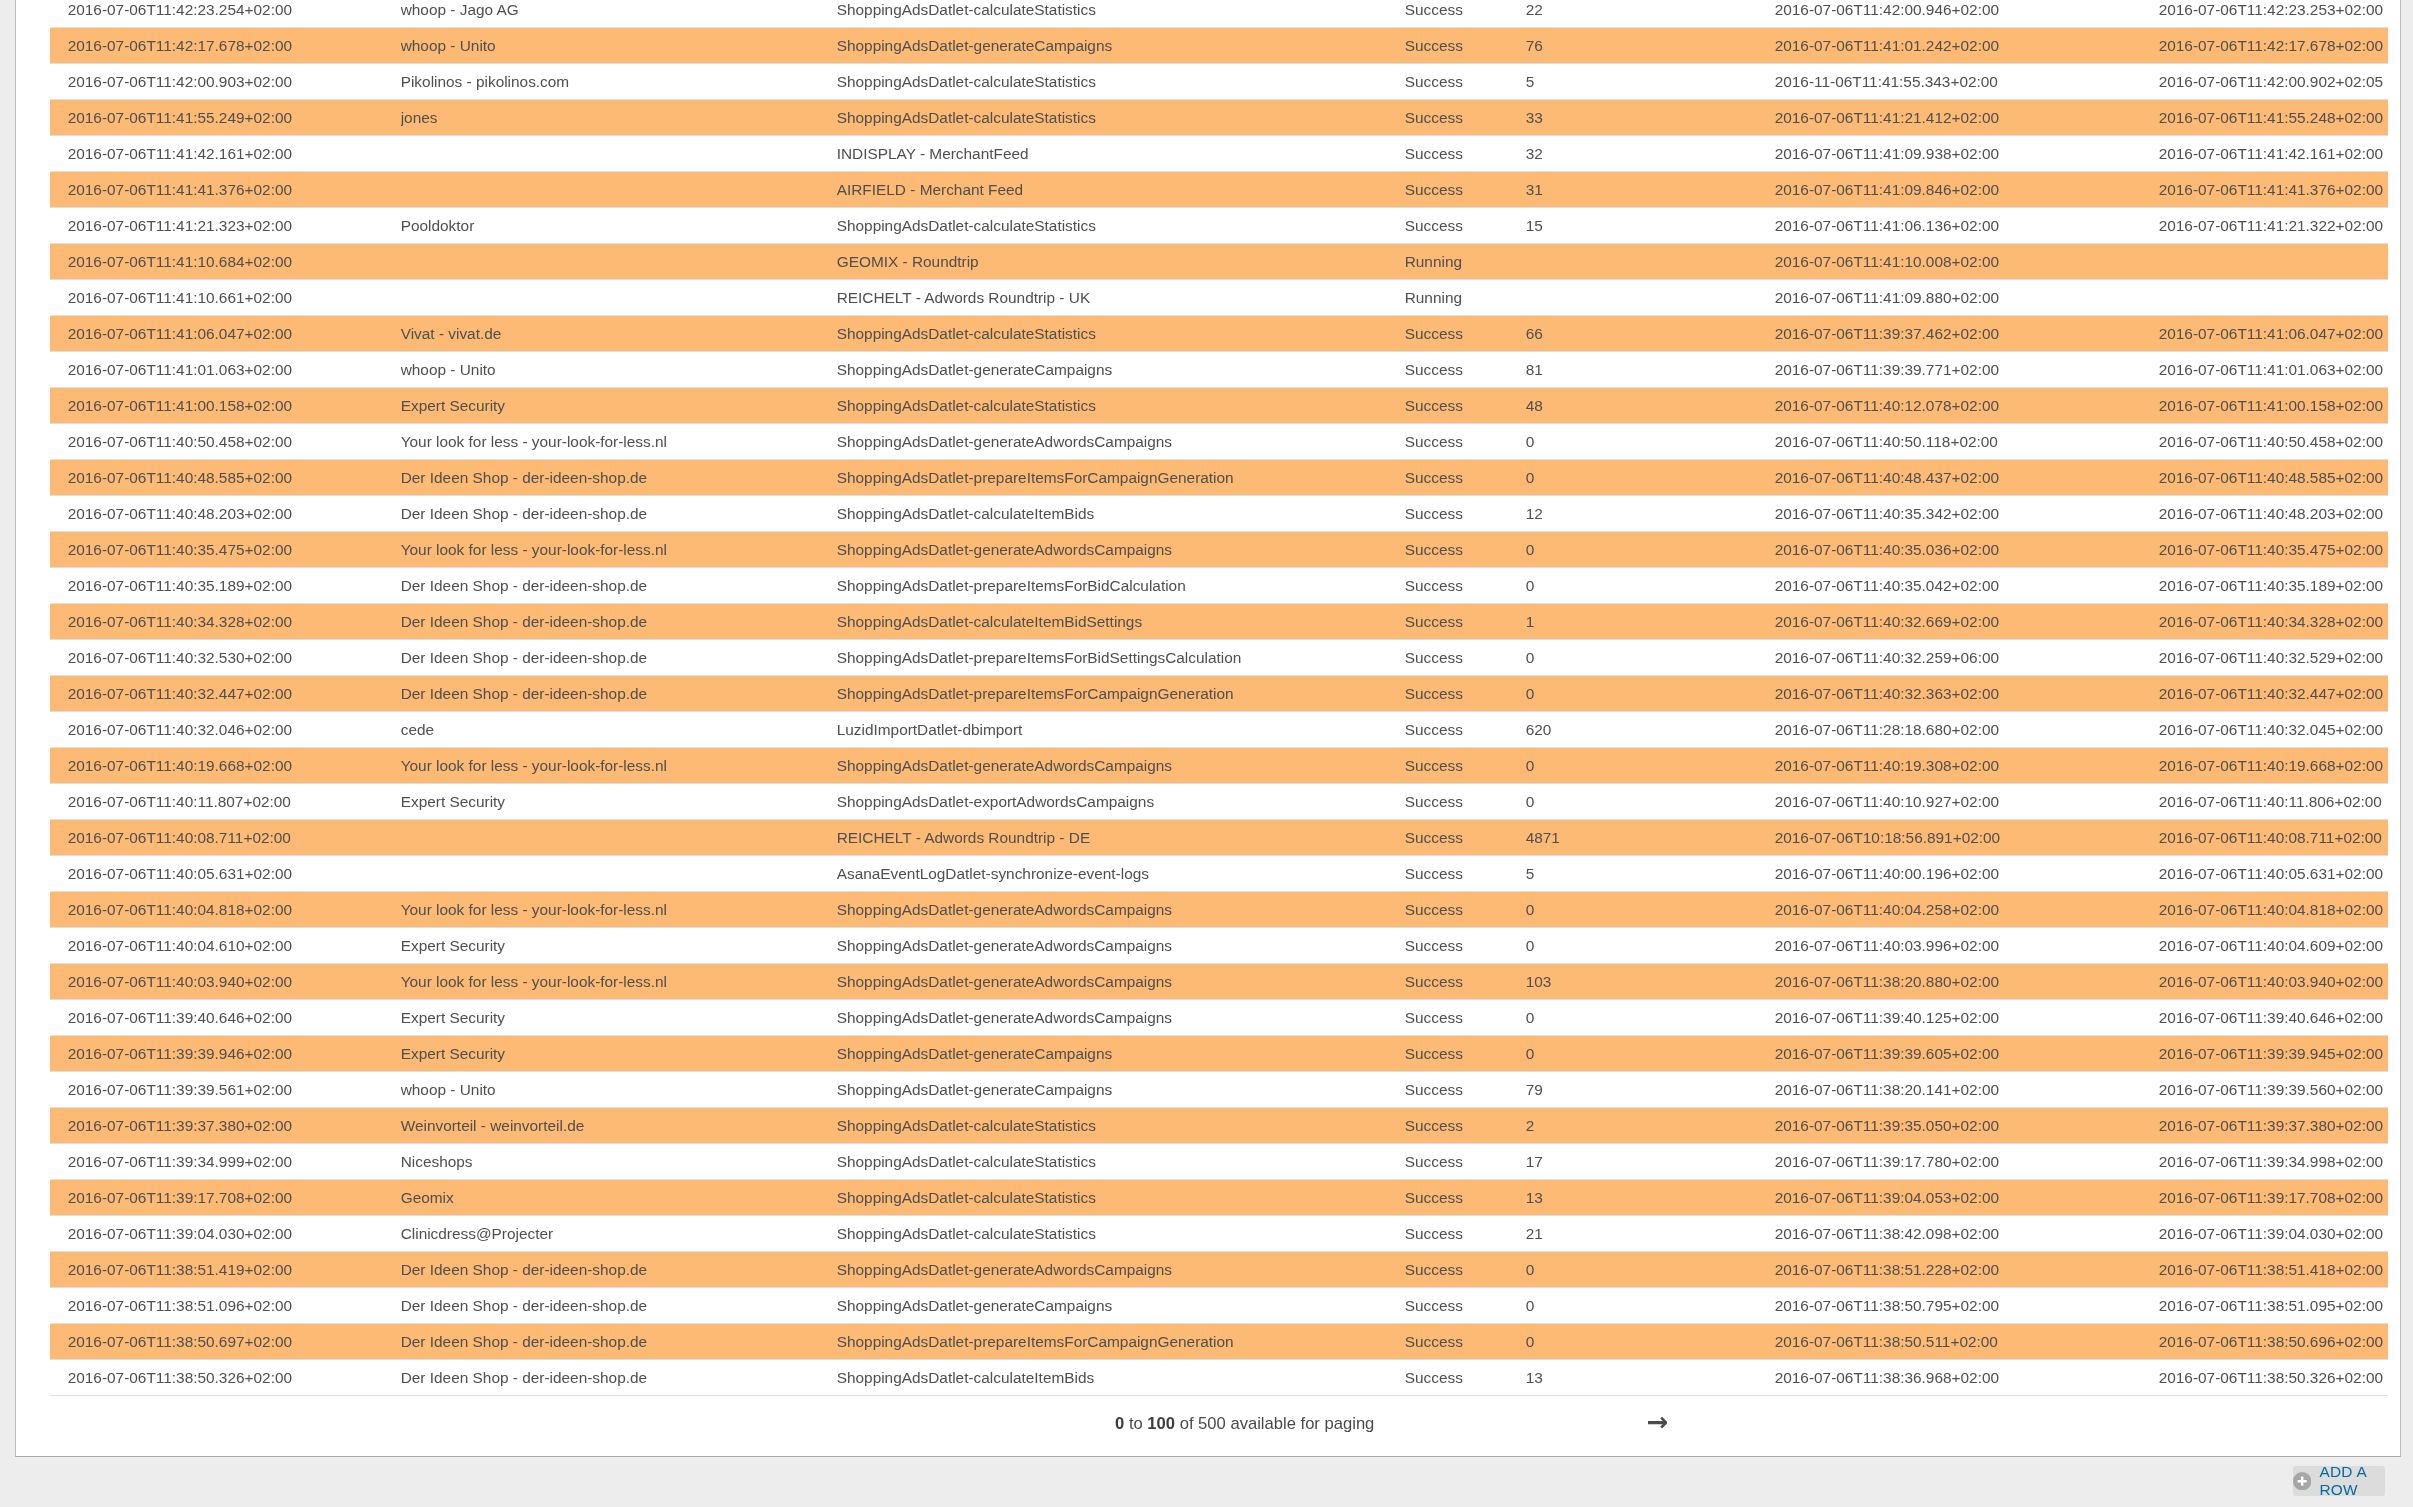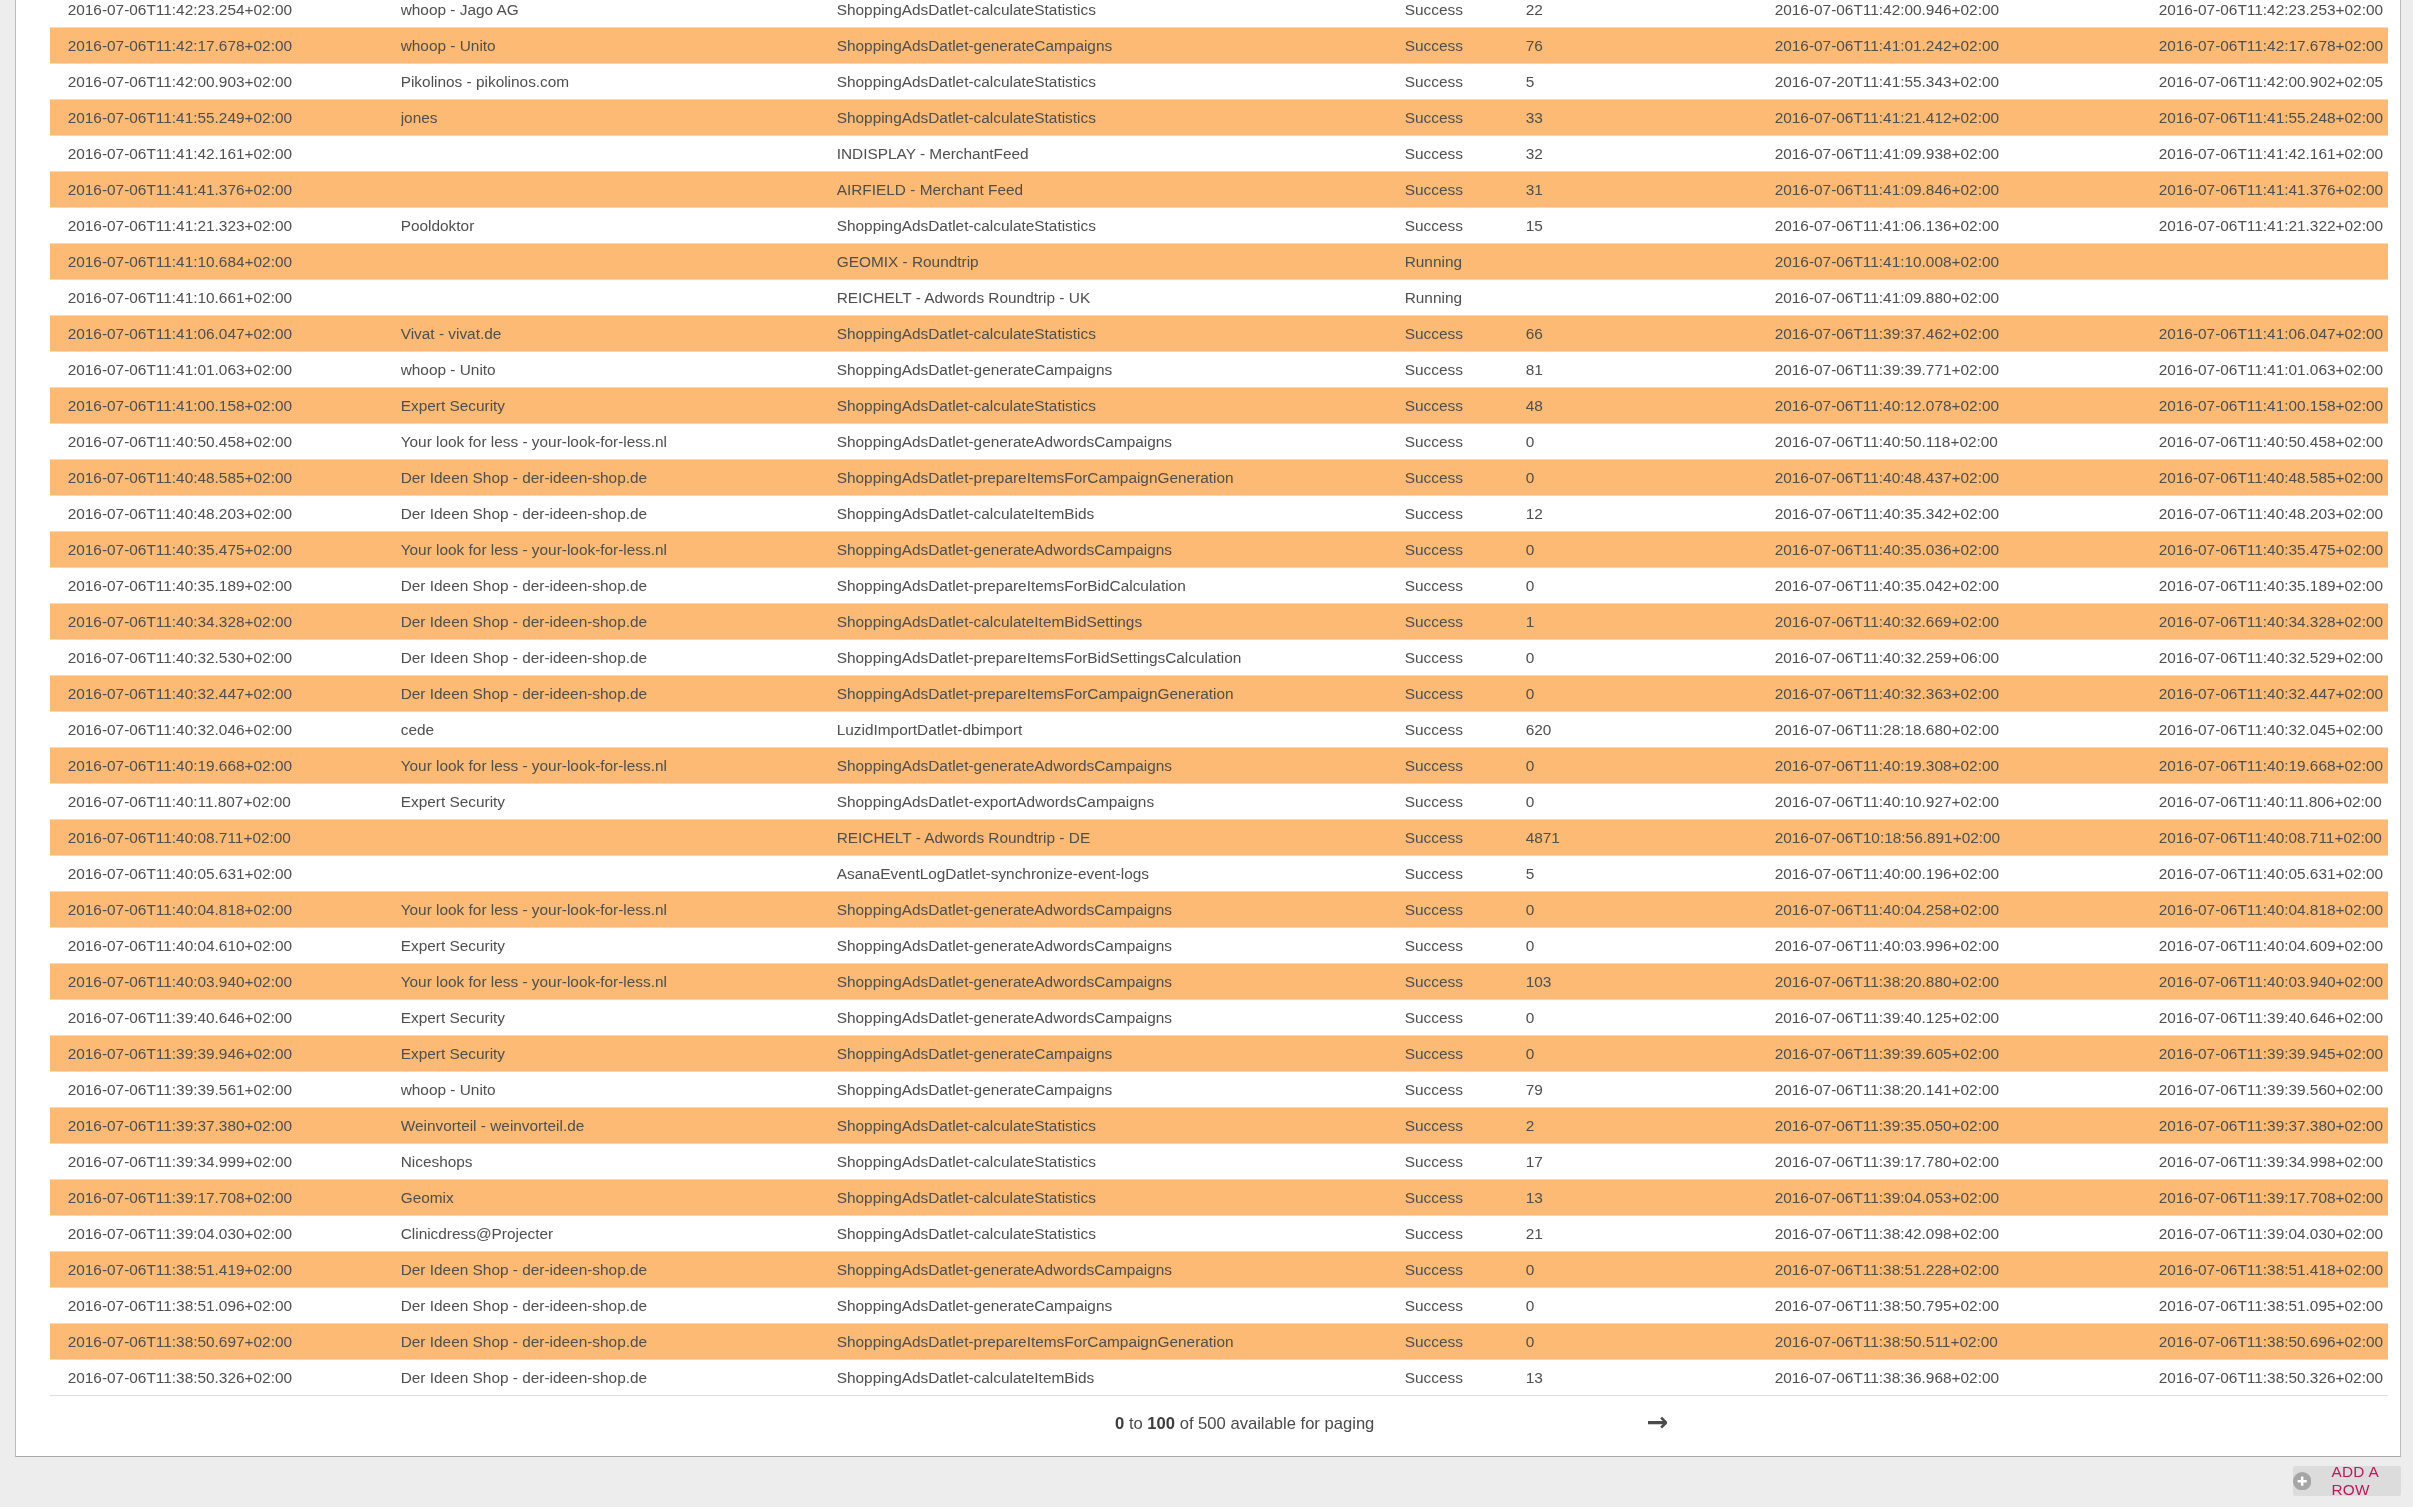--- a/index.html
+++ b/index.html
@@ -67,29 +67,29 @@
     height:37px;line-height:34px;
     font-size:26px;
     font-weight:bold;
     color:#4a4a4a;
     font-family:"DejaVu Sans",sans-serif;
     cursor:pointer;
   }
   .add-row-btn{
     position:absolute;
     left:2293px;top:1466px;
-    width:108px;height:29.5px;
+    width:92px;height:29.5px;
     box-sizing:border-box;
     background:#dcdcdc;
     border-radius:2.5px;
     display:flex;
     align-items:center;
     justify-content:center;
-    gap:20px;
-    color:#be185d;
+    gap:8px;
+    color:#0369a1;
     font-size:15.4px;
     letter-spacing:0.3px;
     cursor:pointer;
     user-select:none;
   }
   .add-row-btn .plus-icon{display:inline-flex;}
 </style>
 </head>
 <body>
 
@@ -116,21 +116,21 @@
     <span class="cell c-start">2016-07-06T11:41:01.242+02:00</span>
     <span class="cell c-end">2016-07-06T11:42:17.678+02:00</span>
   </div>
 
   <div class="row">
     <span class="cell c-timestamp">2016-07-06T11:42:00.903+02:00</span>
     <span class="cell c-name">Pikolinos - pikolinos.com</span>
     <span class="cell c-task">ShoppingAdsDatlet-calculateStatistics</span>
     <span class="cell c-status">Success</span>
     <span class="cell c-count">5</span>
-    <span class="cell c-start">2016-07-20T11:41:55.343+02:00</span>
+    <span class="cell c-start">2016-11-06T11:41:55.343+02:00</span>
     <span class="cell c-end">2016-07-06T11:42:00.902+02:05</span>
   </div>
 
   <div class="row striped">
     <span class="cell c-timestamp">2016-07-06T11:41:55.249+02:00</span>
     <span class="cell c-name">jones</span>
     <span class="cell c-task">ShoppingAdsDatlet-calculateStatistics</span>
     <span class="cell c-status">Success</span>
     <span class="cell c-count">33</span>
     <span class="cell c-start">2016-07-06T11:41:21.412+02:00</span>

